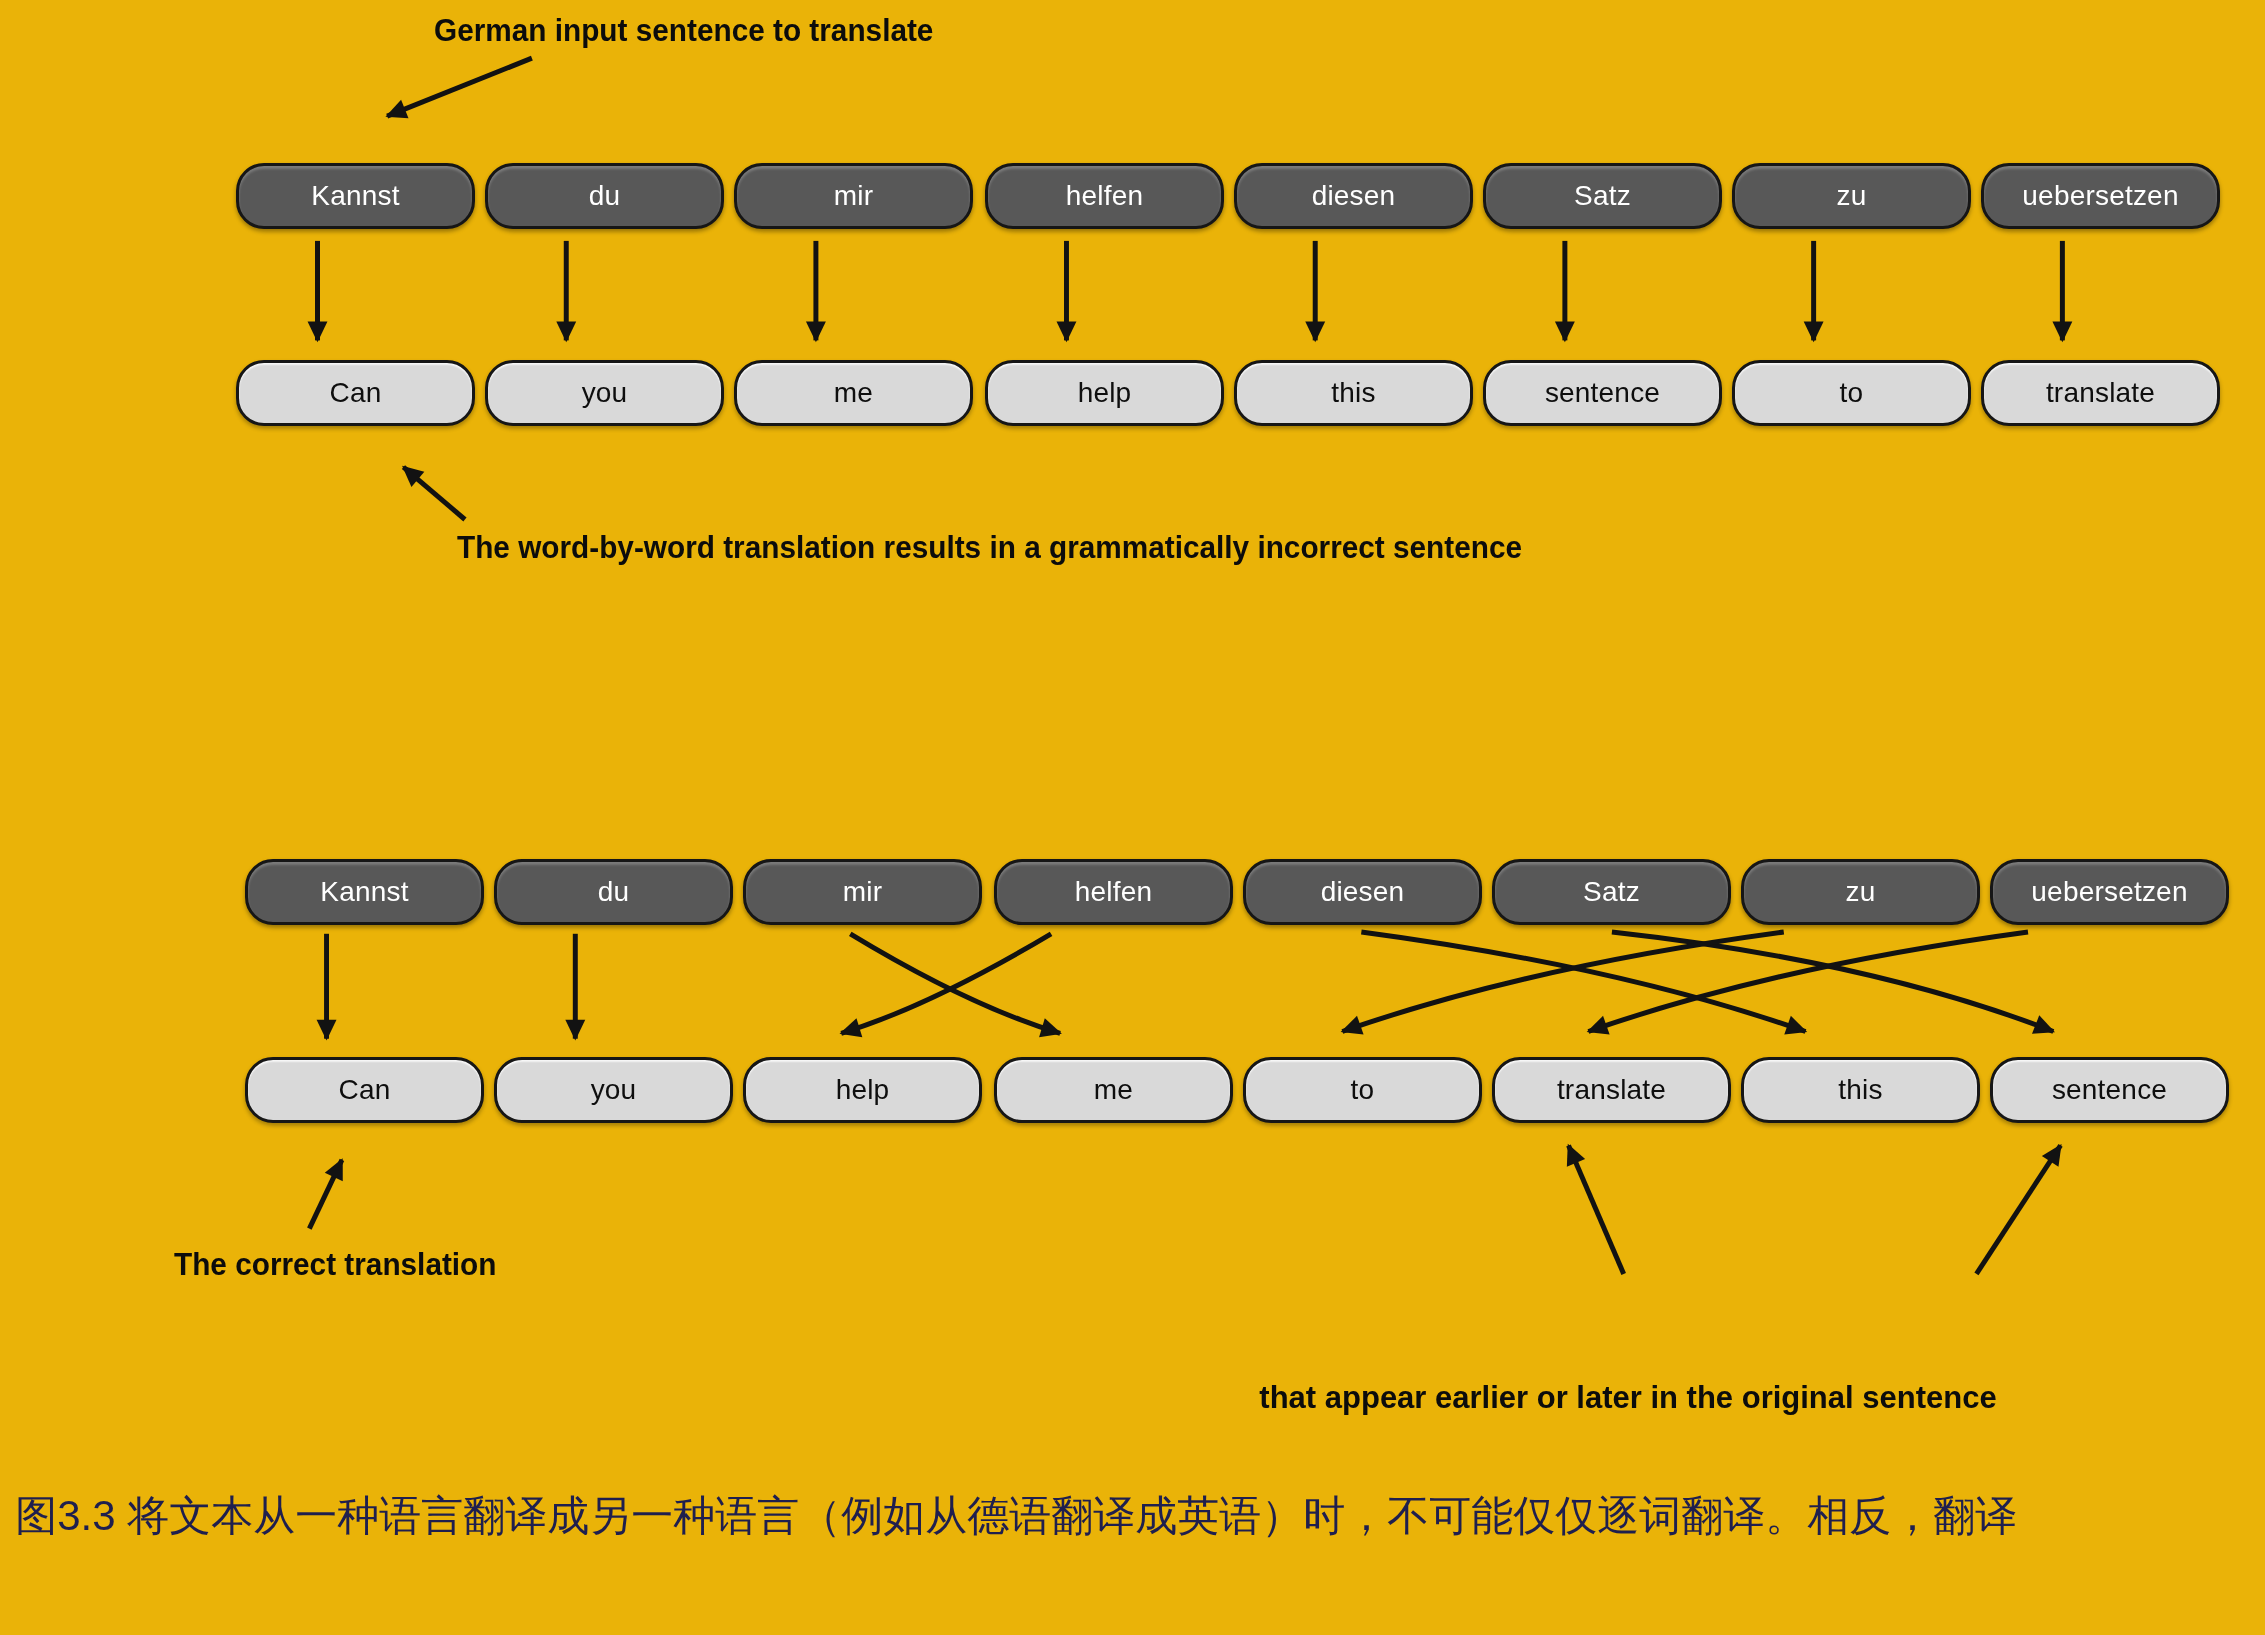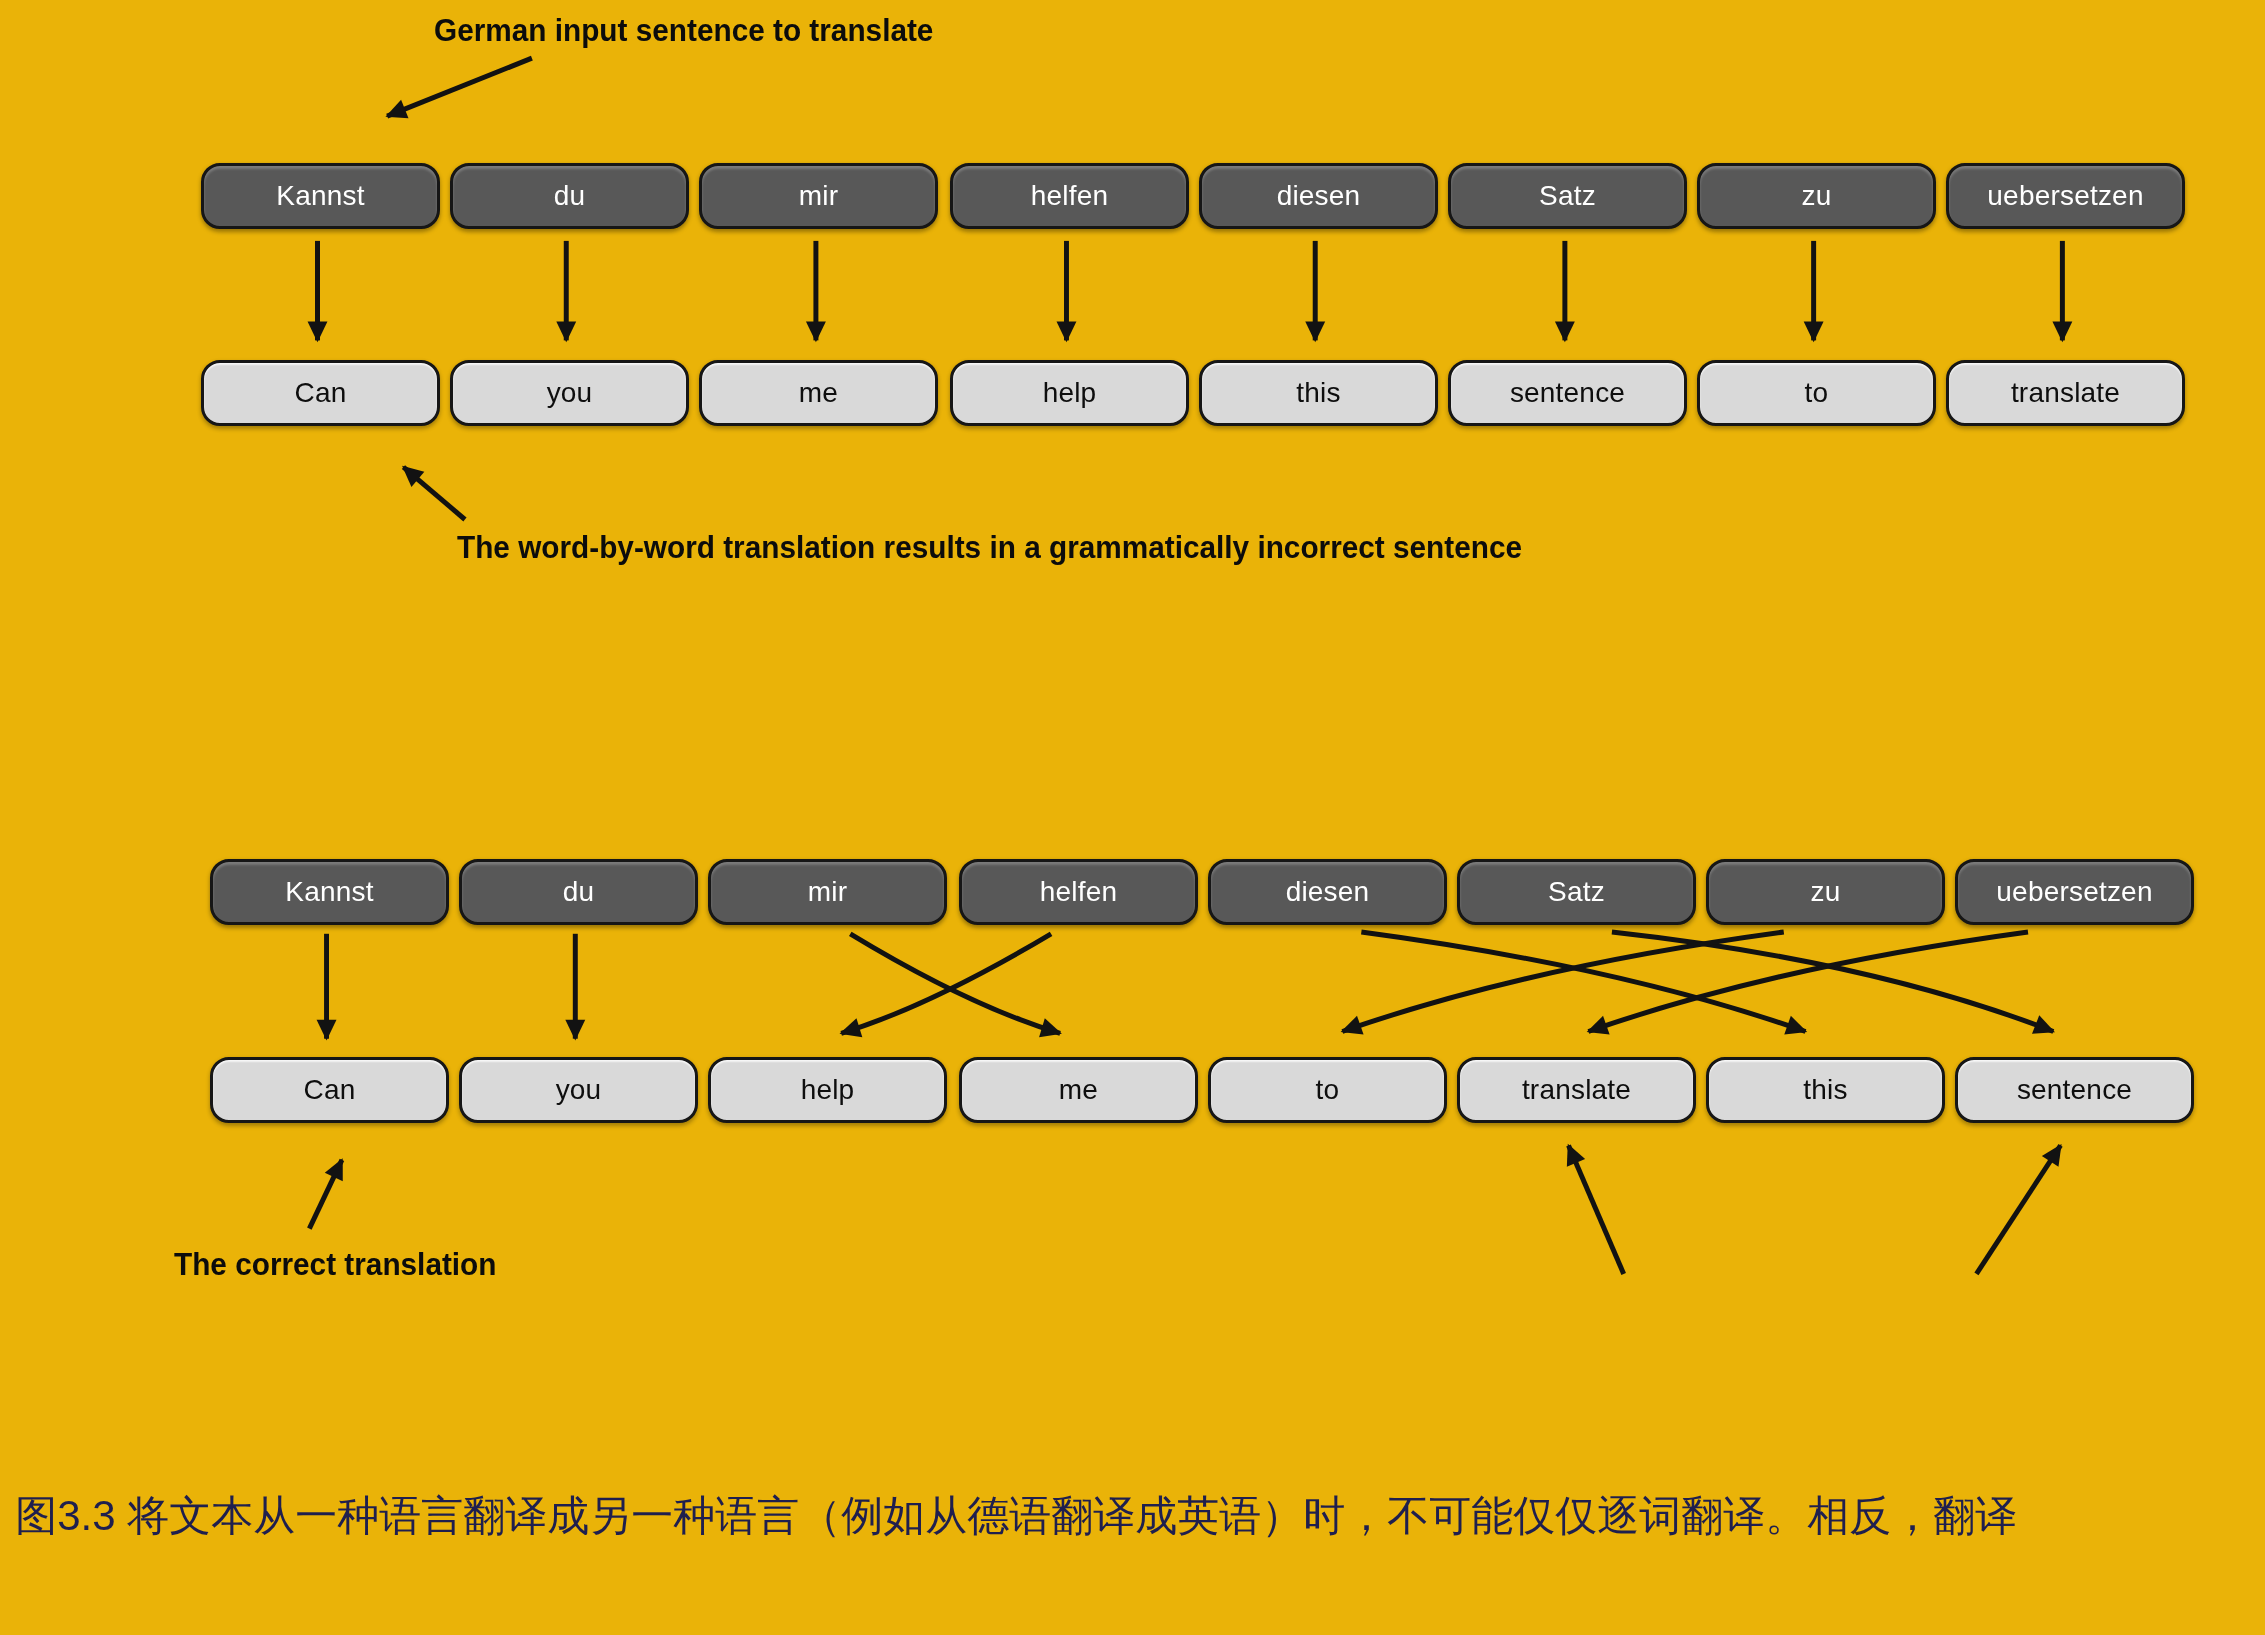--- a/index.html
+++ b/index.html
@@ -1,24 +1,25 @@
 <!DOCTYPE html>
 <html style="font-size:14.5px"><head>
 <meta charset="utf-8">
 <style>
   html,body{margin:0;padding:0;background:#ffffff;}
   body{width:2265px;height:1636px;position:relative;font-family:"Liberation Sans",sans-serif;}
   .canvas{position:absolute;left:0;top:0;width:2265px;height:1636px;background:#eab308;overflow:hidden;}
   .arrow-layer{position:absolute;left:0;top:0;width:2265px;height:1636px;}
   .arrow{stroke:#121212;stroke-width:5.5;fill:none;}
   .box{
-    position:absolute;width:233px;height:60px;border-radius:19px;
+    position:absolute;width:233px;height:60px;border-radius:28px;
     border:3.6px solid #161616;display:flex;align-items:center;justify-content:center;
     font-size:28px;letter-spacing:0.2px;
     box-shadow:0 2.7px 4.5px rgba(0,0,0,0.35), inset 0 2.7px 2.7px rgba(255,255,255,0.22);
+    margin-left:35px;
   }
   .dark{background:#585858;color:#ffffff;}
   .light{background:#d9d9d9;color:#0e0e0e;box-shadow:0 2.7px 4.5px rgba(0,0,0,0.3), inset 0 1.8px 1.8px rgba(255,255,255,0.85);}
   .annotation{
     position:absolute;color:#0c0c0c;font-weight:700;font-size:31px;
     white-space:nowrap;transform:scaleX(0.96);transform-origin:left center;
   }
   .annotation.centered{white-space:normal;text-align:center;transform:none;line-height:63px;}
   .caption{
     position:absolute;left:7.2px;top:1482px;width:2252px;
@@ -63,20 +64,21 @@
 
     <path class="arrow" d="M 1795,1408 L 1734,1266" marker-end="url(#ah)"></path>
     <path class="arrow" d="M 2185,1408 L 2278,1266" marker-end="url(#ah)"></path>
   </svg>
 
   <div class="annotation" style="left:434px;top:12.7px;">German input sentence to translate</div>
   <div class="annotation" style="left:457px;top:530px;">The word-by-word translation results in a grammatically incorrect sentence</div>
   <div class="annotation" style="left:174px;top:1247px;">The correct translation</div>
   <div class="annotation centered" style="left:995px;top:1303px;width:1266px;">
     <br>
+    <span>that appear earlier or later in the original sentence</span>
   </div>
 
   <div class="box dark" style="left:201px;top:163px;">Kannst</div>
   <div class="box dark" style="left:450px;top:163px;">du</div>
   <div class="box dark" style="left:699px;top:163px;">mir</div>
   <div class="box dark" style="left:950px;top:163px;">helfen</div>
   <div class="box dark" style="left:1199px;top:163px;">diesen</div>
   <div class="box dark" style="left:1448px;top:163px;">Satz</div>
   <div class="box dark" style="left:1697px;top:163px;">zu</div>
   <div class="box dark" style="left:1946px;top:163px;">uebersetzen</div>

